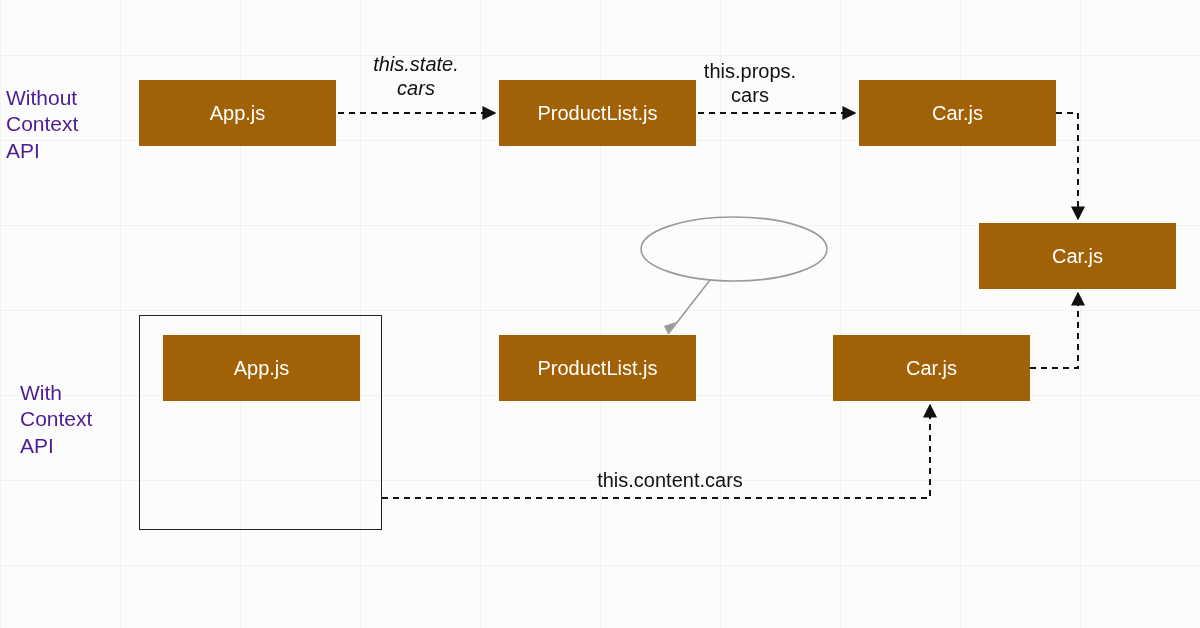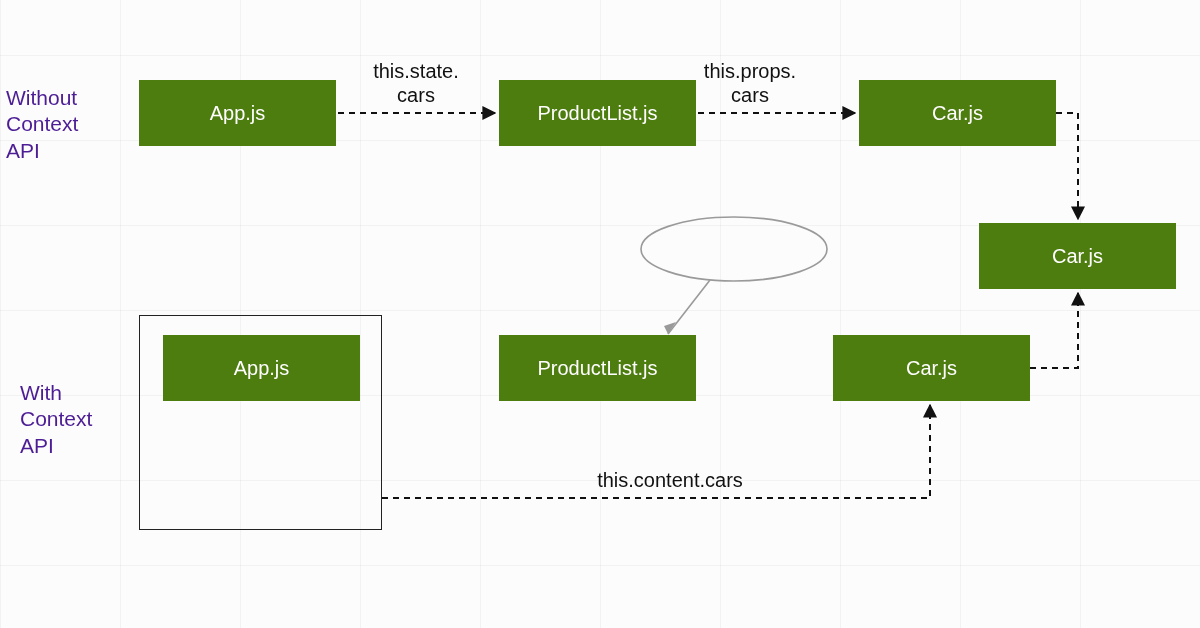--- a/index.html
+++ b/index.html
@@ -21,21 +21,21 @@
       linear-gradient(to bottom, rgba(0,0,0,0.04) 1px, transparent 1px);
     background-size: 120px 85px;
     background-position: 0 55px;
   }
   .layer {
     position: absolute;
     inset: 0;
   }
   .box {
     position: absolute;
-    background: #4d7c0f;
+    background: #a16207;
     color: #fff;
     font-size: 20px;
     display: flex;
     align-items: center;
     justify-content: center;
     box-sizing: border-box;
   }
   .container-box {
     position: absolute;
     border: 1.5px solid #222;
@@ -102,21 +102,21 @@
 
   <div class="container-box" style="left:139px; top:315px; width:243px; height:215px;"></div>
 
   <div class="box" style="left:163px; top:335px; width:197px; height:66px;">App.js</div>
 
 
   <div class="box" style="left:499px; top:335px; width:197px; height:66px;">ProductList.js</div>
 
   <div class="box" style="left:833px; top:335px; width:197px; height:66px;">Car.js</div>
 
-  <div class="edge-label" style="left:346px; top:59px; width:140px;">this.state.
+  <div class="edge-label" style="left:346px; top:52px; width:140px;font-style:italic;">this.state.
 cars</div>
 
   <div class="edge-label" style="left:680px; top:59px; width:140px;">this.props.
 cars</div>
 
   <div class="edge-label" style="left:560px; top:468px; width:220px;">this.content.cars</div>
 
 
   <svg class="arrows">
     <defs>

